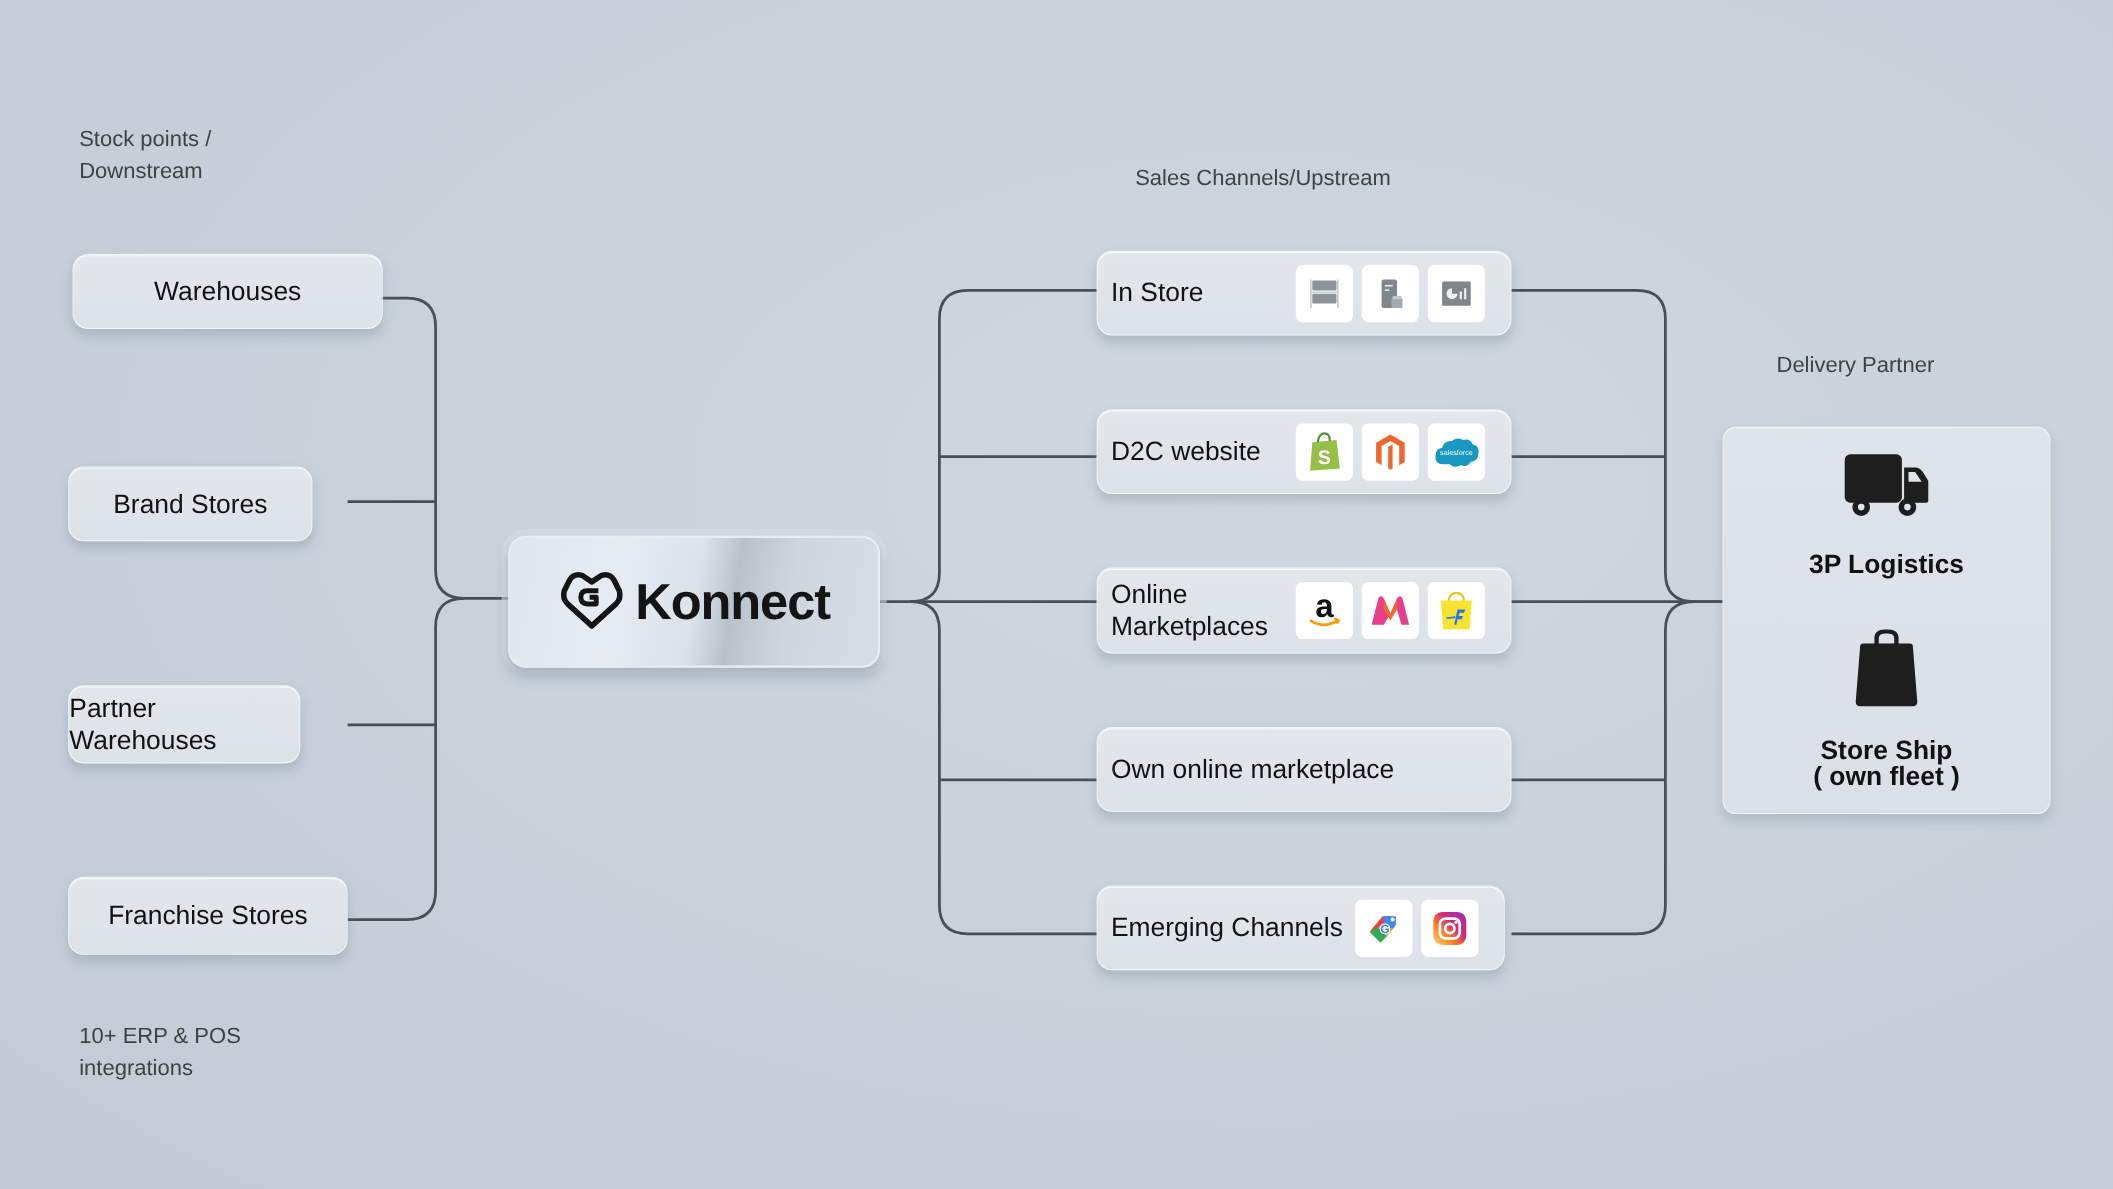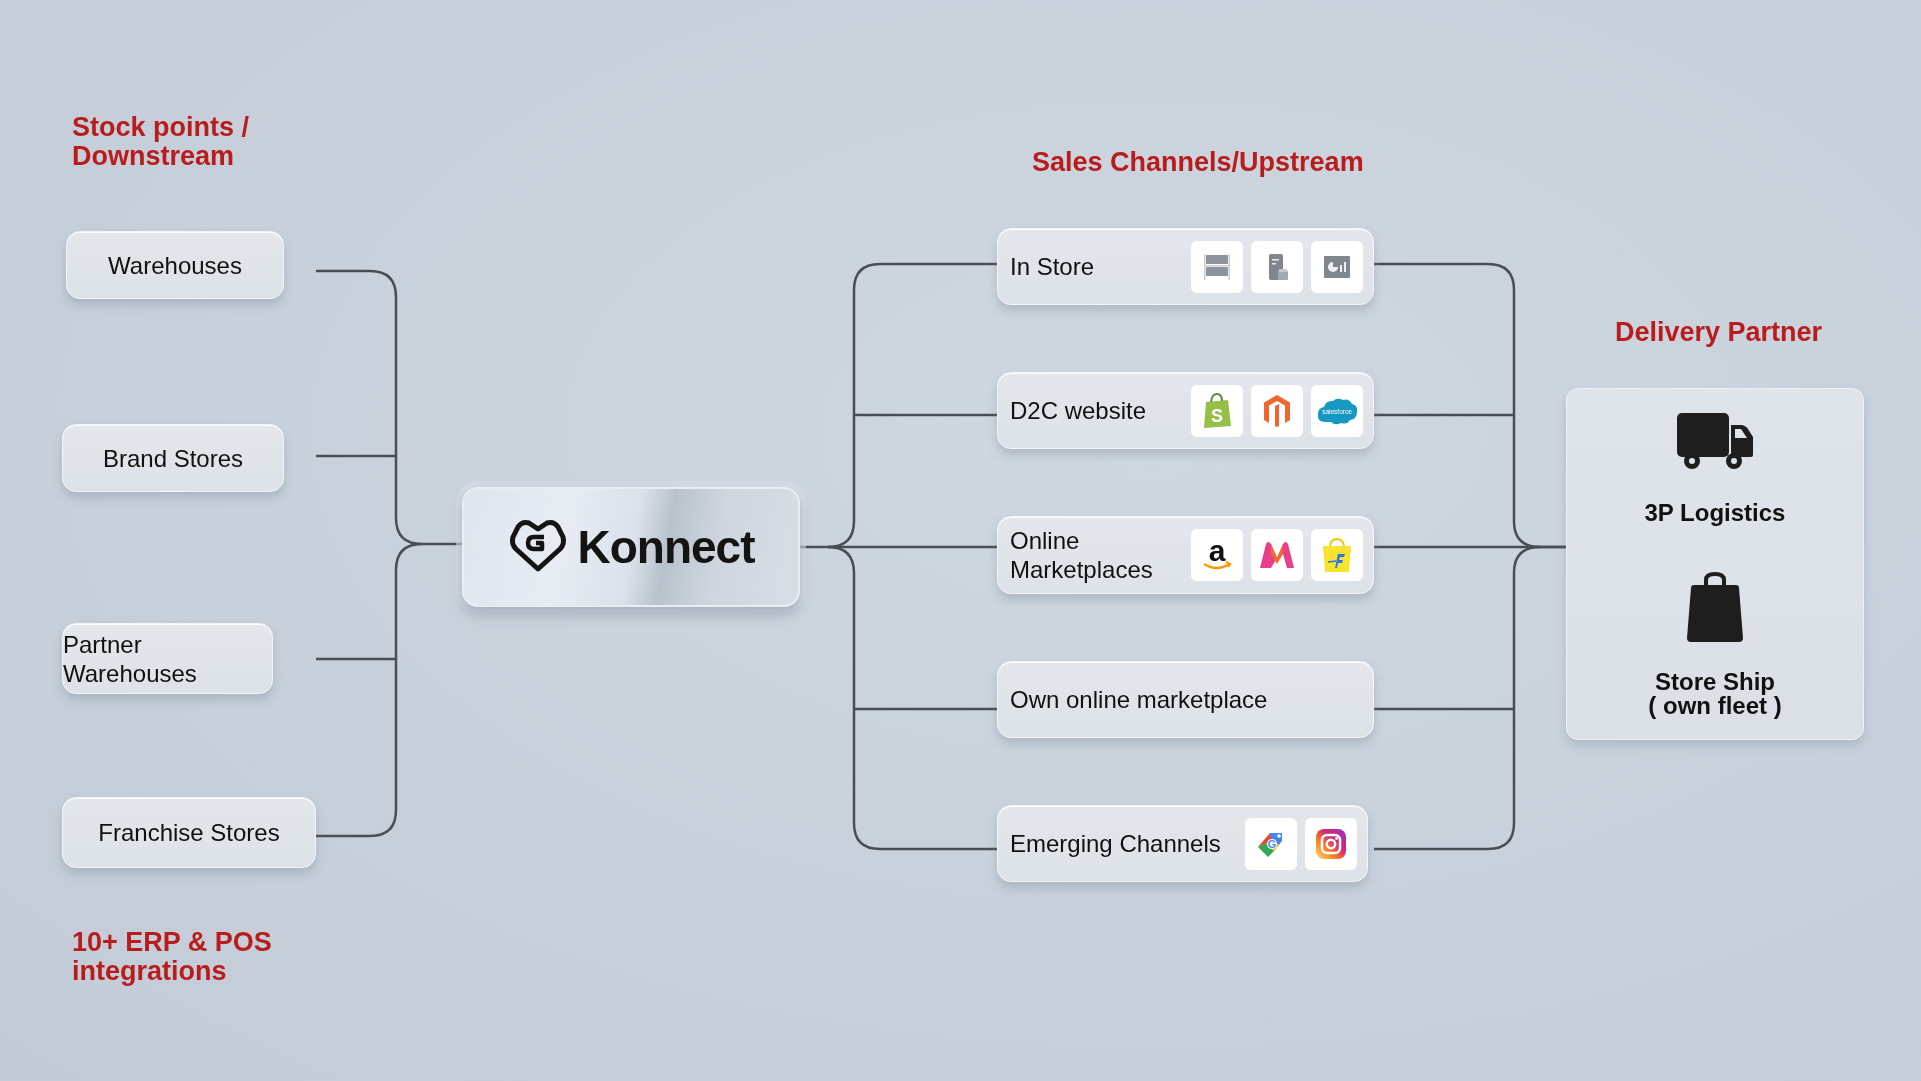--- a/index.html
+++ b/index.html
@@ -6,38 +6,38 @@
   html, body { width: 1921px; height: 1081px; overflow: hidden; }
   body {
     position: relative;
     background: #c9d2dc;
     background-image: radial-gradient(ellipse at 60% 40%, #cfd7e0 0%, #c6cfd9 70%, #c3ccd6 100%);
     font-family: "Liberation Sans", "DejaVu Sans", sans-serif;
     color: #111;
   }
   .heading {
     position: absolute;
-    font-weight: 700;
-    font-size: 27px;
+    font-weight: 400;
+    font-size: 20px;
     line-height: 29px;
-    color: #b91c1c;
+    color: #404040;
   }
   .node {
     position: absolute;
     background: linear-gradient(180deg, #e3e7ec 0%, #dde2e8 100%);
     border: 1.5px solid #f2f4f7;
     border-radius: 14px;
     box-shadow: 0 6px 10px rgba(120,135,150,0.35), inset 0 1px 0 rgba(255,255,255,0.9);
     display: flex;
     align-items: center;
     font-size: 24px;
     color: #111;
   }
   .node.left { justify-content: center; }
-  .node.right { padding-left: 12px; padding-right: 10px; justify-content: space-between; }
+  .node.right { padding-left: 12px; padding-right: 23px; justify-content: space-between; }
   .node .label { line-height: 29px; }
   .icons { display: flex; gap: 8px; }
   .tile {
     width: 52px; height: 52px;
     background: #ffffff;
     border-radius: 6px;
     display: flex; align-items: center; justify-content: center;
   }
   .center-box {
     position: absolute;
@@ -125,21 +125,21 @@
   <div>Stock points /</div>
   <div>Downstream</div>
 </div>
 <div class="heading" style="left:1032px; top:148px;">Sales Channels/Upstream</div>
 <div class="heading" style="left:1615px; top:318px;">Delivery Partner</div>
 <div class="heading" style="left:72px; top:928px;">
   <div>10+ ERP &amp; POS</div>
   <div>integrations</div>
 </div>
 
-<div class="node left" style="left:66px; top:231px; width:218px; height:68px;">
+<div class="node left" style="left:66px; top:231px; width:282px; height:68px;">
   <span class="label">Warehouses</span>
 </div>
 <div class="node left" style="left:62px; top:424px; width:222px; height:68px;">
   <span class="label">Brand Stores</span>
 </div>
 <div class="node left" style="left:62px; top:623px; width:211px; height:71px;">
   <span class="label">Partner Warehouses</span>
 </div>
 <div class="node left" style="left:62px; top:797px; width:254px; height:71px;">
   <span class="label">Franchise Stores</span>

